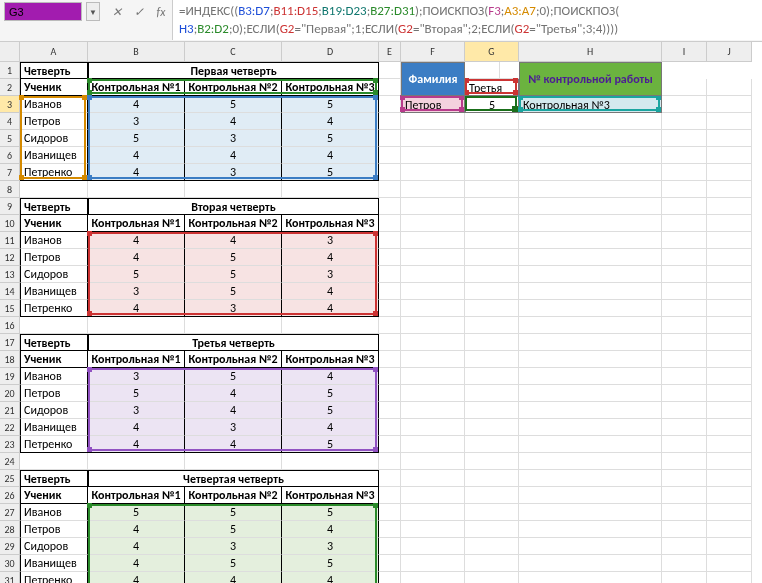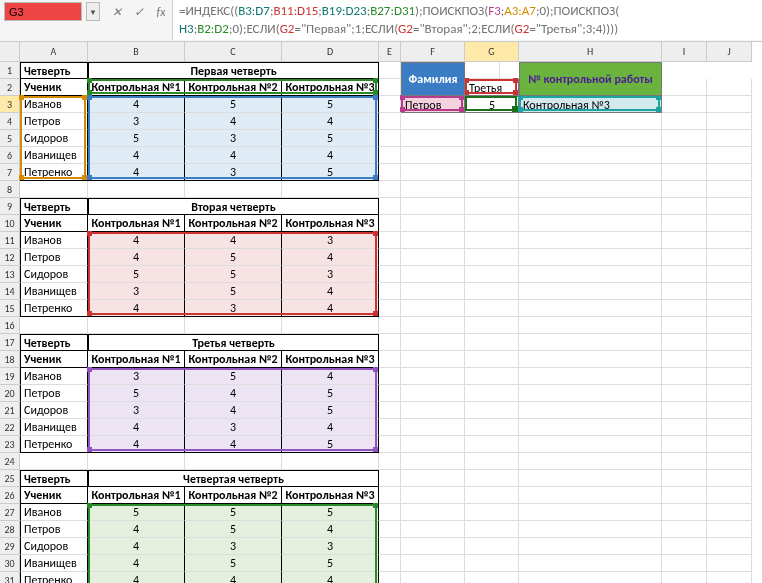--- a/index.html
+++ b/index.html
@@ -14,21 +14,21 @@
   .formula-bar {
     display: flex;
     align-items: flex-start;
     border-bottom: 1px solid #ccc;
     background: #f5f5f5;
     height: 42px;
   }
   .name-box {
     width: 78px;
     border: 1px solid #bbb;
-    background: #ef4444;
+    background: #a21caf;
     height: 19px;
     margin: 2px 4px;
     padding: 1px 4px;
     font-size: 11px;
   }
   .name-drop {
     width: 14px;
     height: 19px;
     margin: 2px 0;
     border: 1px solid #bbb;
@@ -56,21 +56,21 @@
     padding: 2px 6px;
     background: #fff;
     font-size: 13px;
     line-height: 18px;
     font-family: Calibri, Arial, sans-serif;
     border-left: 1px solid #ccc;
     height: 40px;
   }
   .fb-formula .seg { white-space: pre; }
   .c-black { color: #737373; }
-  .c-blue  { color: #0f766e; }
+  .c-blue  { color: #1d4ed8; }
   .c-red   { color: #c33; }
   .c-purple{ color: #0f766e; }
   .c-green { color: #2a8a2a; }
   .c-orange{ color: #d58a00; }
   .c-mag   { color: #b83b8c; }
 
   .sheet {
     display: flex;
     align-items: stretch;
   }

